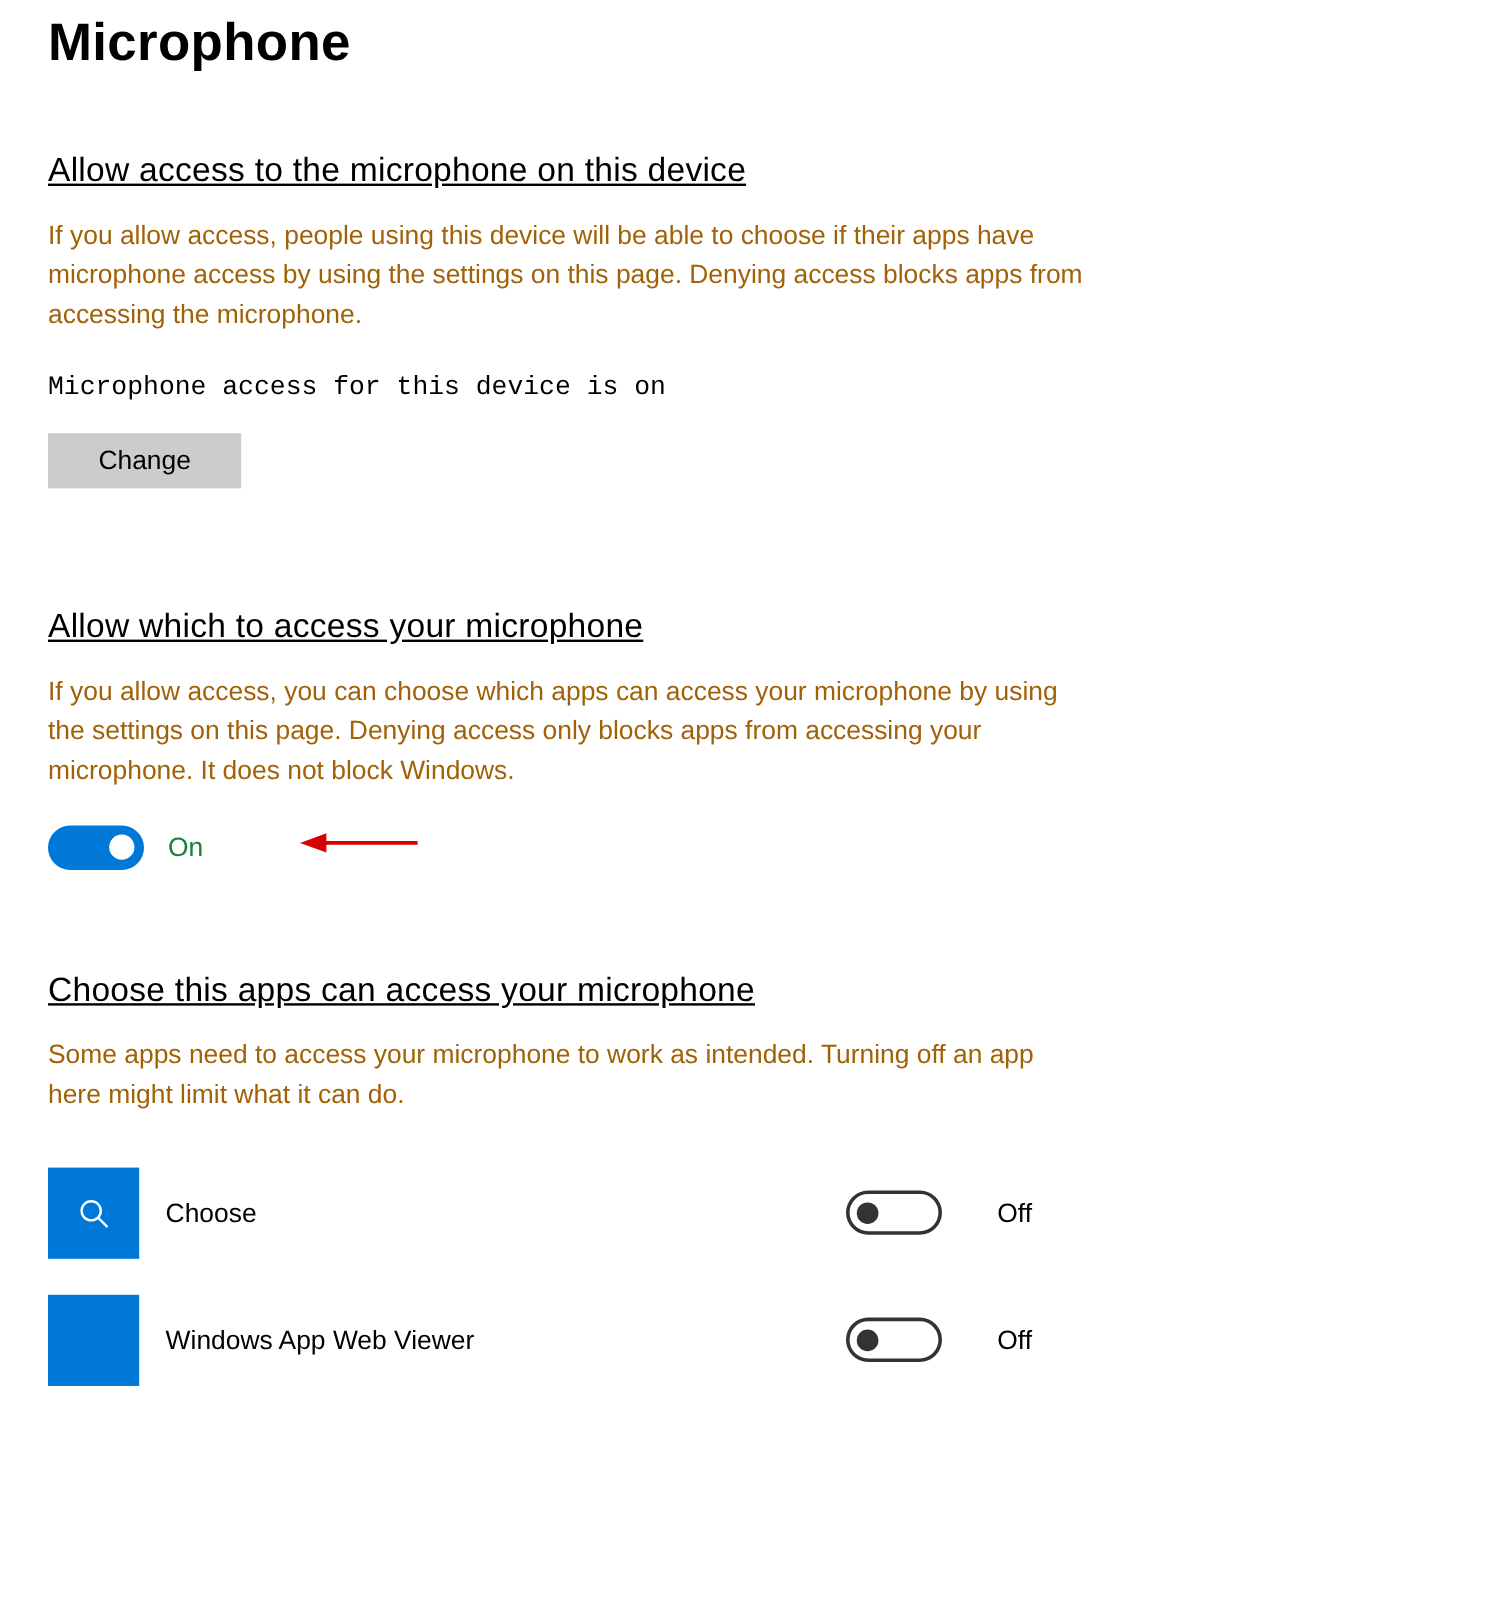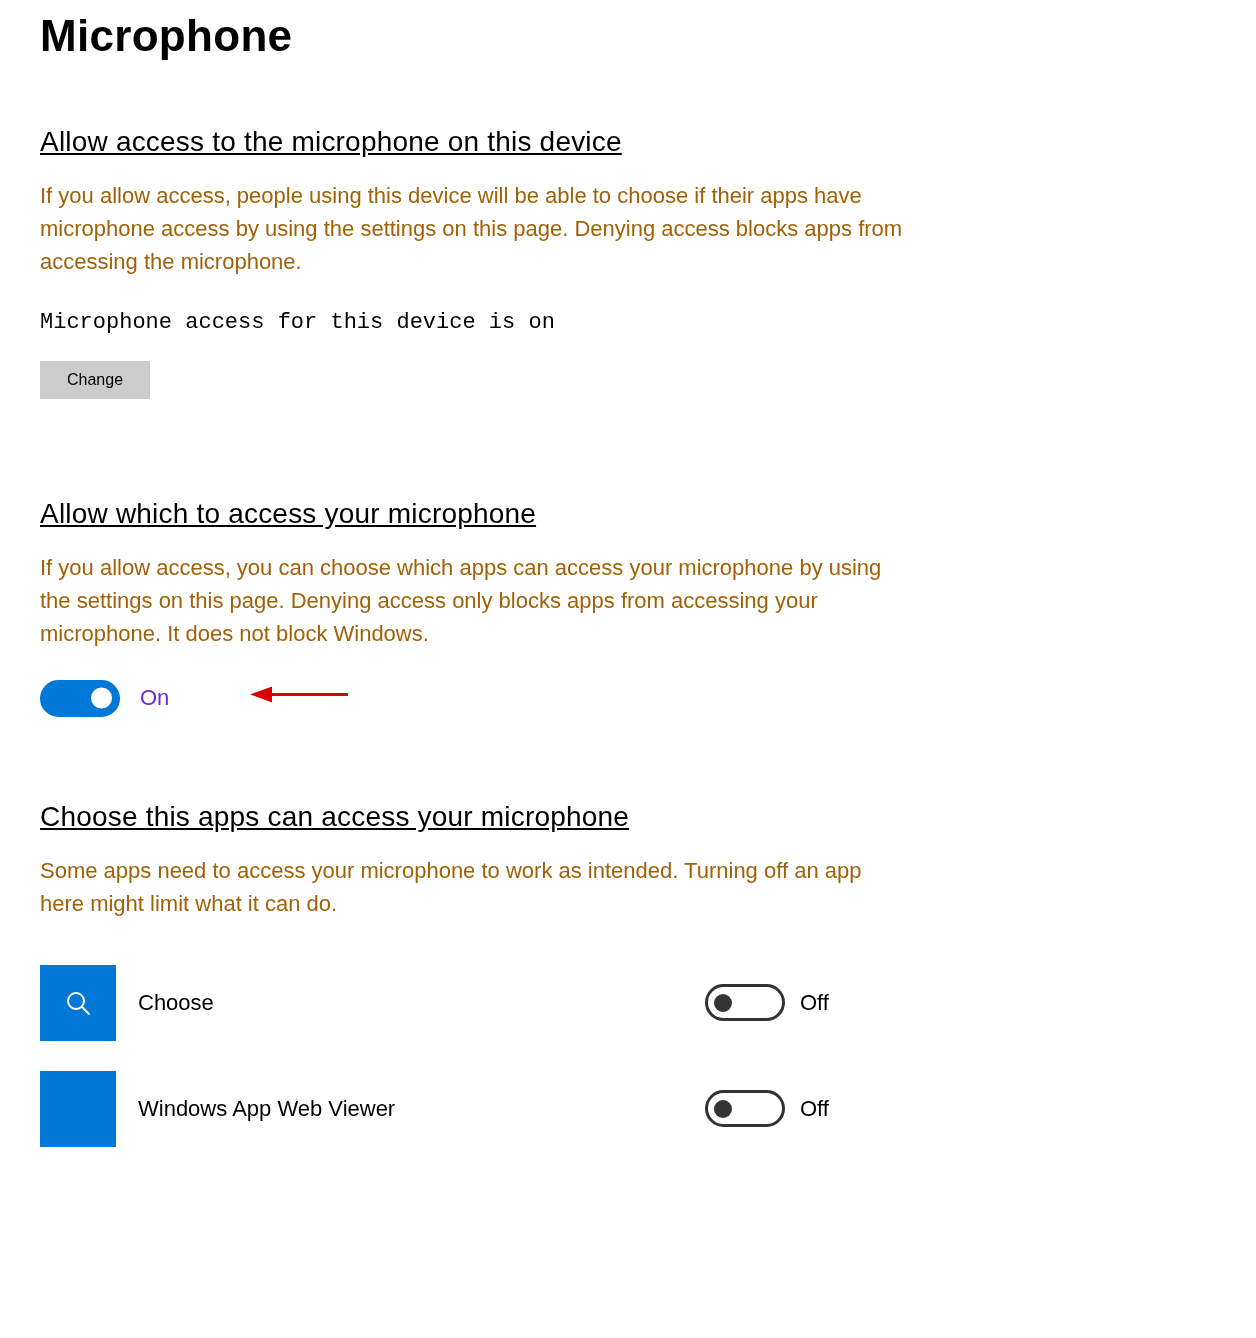--- a/index.html
+++ b/index.html
@@ -36,22 +36,22 @@
     .status-line {
       font-size: 22px;
       color: #000;
       margin-bottom: 22px;
       font-family: Liberation Mono, monospace;
     }
     .change-btn {
       display: inline-block;
       background: #cccccc;
       color: #000;
-      font-size: 16px;
-      padding: 10px 27px;
+      font-size: 22px;
+      padding: 10px 42px;
       border: none;
       cursor: pointer;
       font-family: inherit;
       margin-bottom: 95px;
     }
     .toggle-row {
       display: flex;
       align-items: center;
       gap: 20px;
       margin-bottom: 80px;
@@ -87,21 +87,21 @@
     .toggle.off .toggle-knob {
       width: 18px;
       height: 18px;
       background: #333333;
       left: 6px;
       top: 50%;
       transform: translateY(-50%);
     }
     .toggle-label {
       font-size: 22px;
-      color: #6d28d9;
+      color: #15803d;
     }
     .arrow-annotation {
       position: absolute;
       left: 210px;
       top: 50%;
       transform: translateY(-50%);
       pointer-events: none;
     }
     .app-list {
       max-width: 820px;
@@ -123,20 +123,21 @@
     }
     .app-name {
       font-size: 22px;
       color: #000;
       flex: 1;
     }
     .app-toggle-wrap {
       display: flex;
       align-items: center;
       gap: 15px;
+      text-align: right;
     }
     .app-toggle-state {
       font-size: 22px;
       color: #000;
       min-width: 60px;
     }
   </style>
 </head>
 <body>
 

